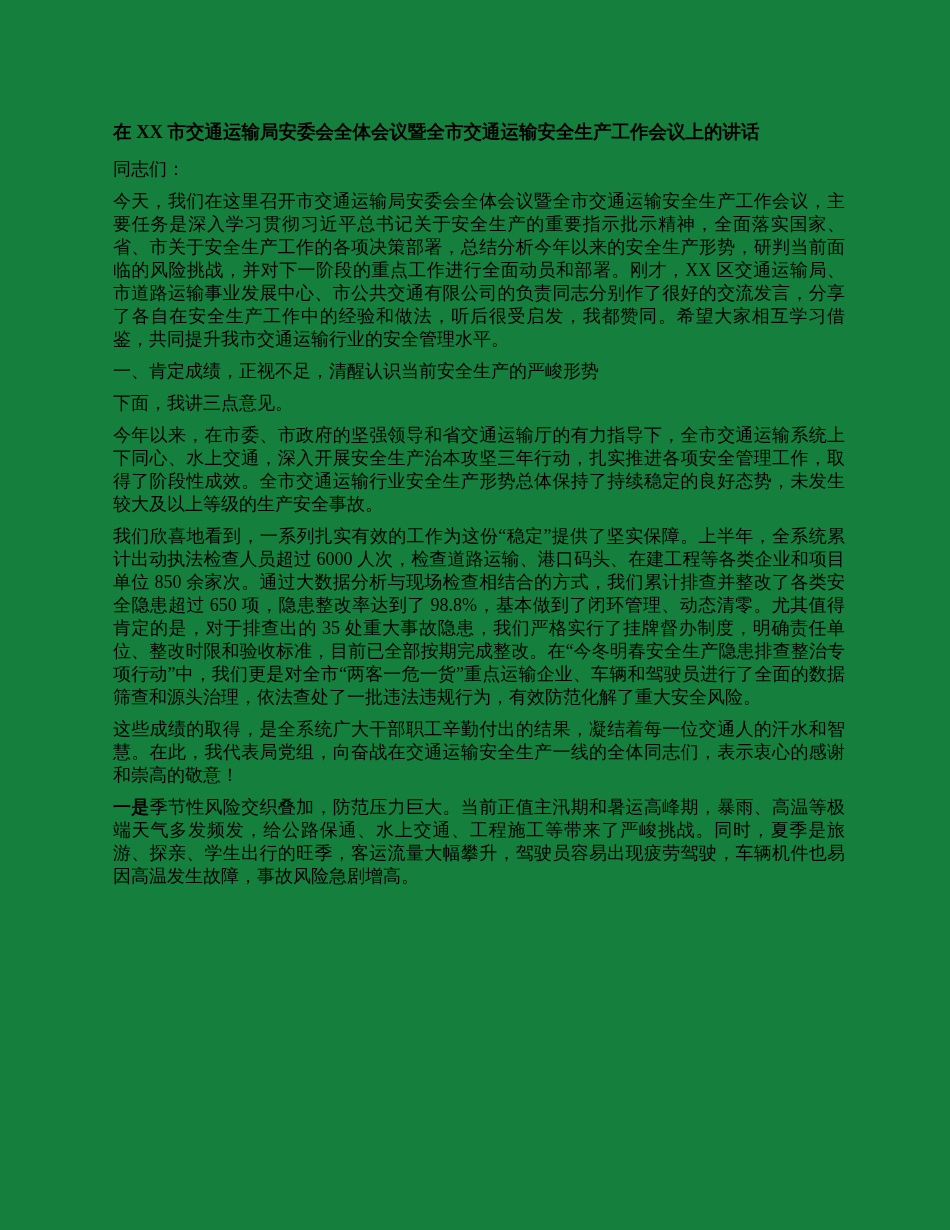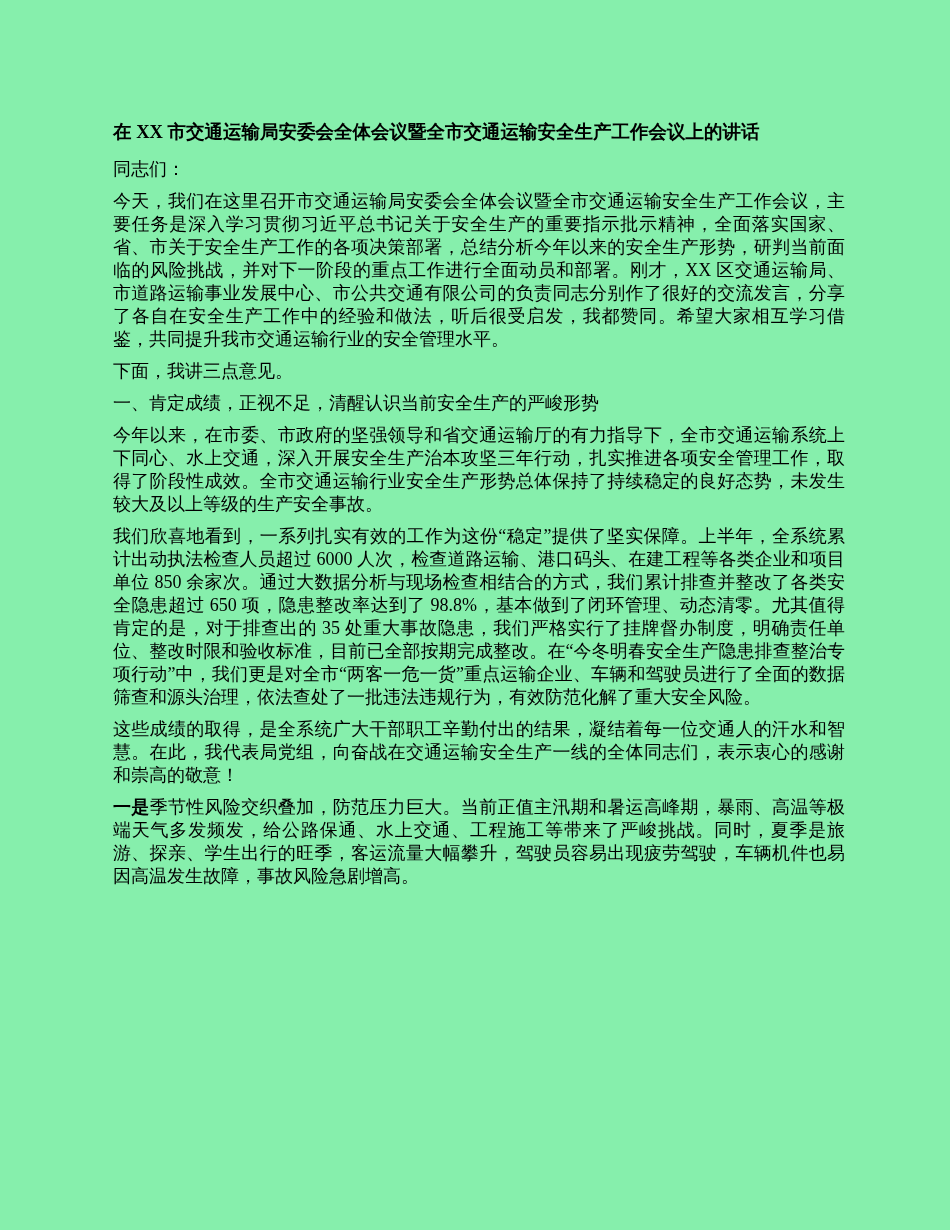--- a/index.html
+++ b/index.html
@@ -5,21 +5,21 @@
   html, body {
     margin: 0;
     padding: 0;
     background: #ffffff;
   }
   .page {
     position: relative;
     width: 950px;
     height: 1230px;
     box-sizing: border-box;
-    background: #86efac;
+    background: #15803d;
     padding: 121px 105px 0 113px;
     overflow: hidden;
     font-family: "Liberation Serif", "DejaVu Serif", serif;
     color: #000000;
   }
   .doc-title {
     font-size: 18.5px;
     line-height: 23px;
     font-weight: bold;
     margin: 0 0 14px 0;
@@ -40,23 +40,23 @@
 <body>
 
 <div class="page">
 
   <h1 class="doc-title">在 XX 市交通运输局安委会全体会议暨全市交通运输安全生产工作会议上的讲话</h1>
 
   <p class="para"><span class="lead"></span><span>同志们：</span></p>
 
   <p class="para"><span class="lead"></span><span>今天，我们在这里召开市交通运输局安委会全体会议暨全市交通运输安全生产工作会议，主要任务是深入学习贯彻习近平总书记关于安全生产的重要指示批示精神，全面落实国家、省、市关于安全生产工作的各项决策部署，总结分析今年以来的安全生产形势，研判当前面临的风险挑战，并对下一阶段的重点工作进行全面动员和部署。刚才，XX 区交通运输局、市道路运输事业发展中心、市公共交通有限公司的负责同志分别作了很好的交流发言，分享了各自在安全生产工作中的经验和做法，听后很受启发，我都赞同。希望大家相互学习借鉴，共同提升我市交通运输行业的安全管理水平。</span></p>
 
+  <p class="para"><span class="lead"></span><span>一、肯定成绩，正视不足，清醒认识当前安全生产的严峻形势</span></p>
+
   <p class="para"><span class="lead"></span><span>下面，我讲三点意见。</span></p>
-
-  <p class="para"><span class="lead"></span><span>一、肯定成绩，正视不足，清醒认识当前安全生产的严峻形势</span></p>
 
   <p class="para"><span class="lead"></span><span>今年以来，在市委、市政府的坚强领导和省交通运输厅的有力指导下，全市交通运输系统上下同心、水上交通，深入开展安全生产治本攻坚三年行动，扎实推进各项安全管理工作，取得了阶段性成效。全市交通运输行业安全生产形势总体保持了持续稳定的良好态势，未发生较大及以上等级的生产安全事故。</span></p>
 
   <p class="para"><span class="lead"></span><span>我们欣喜地看到，一系列扎实有效的工作为这份“稳定”提供了坚实保障。上半年，全系统累计出动执法检查人员超过 6000 人次，检查道路运输、港口码头、在建工程等各类企业和项目单位 850 余家次。通过大数据分析与现场检查相结合的方式，我们累计排查并整改了各类安全隐患超过 650 项，隐患整改率达到了 98.8%，基本做到了闭环管理、动态清零。尤其值得肯定的是，对于排查出的 35 处重大事故隐患，我们严格实行了挂牌督办制度，明确责任单位、整改时限和验收标准，目前已全部按期完成整改。在“今冬明春安全生产隐患排查整治专项行动”中，我们更是对全市“两客一危一货”重点运输企业、车辆和驾驶员进行了全面的数据筛查和源头治理，依法查处了一批违法违规行为，有效防范化解了重大安全风险。</span></p>
 
   <p class="para"><span class="lead"></span><span>这些成绩的取得，是全系统广大干部职工辛勤付出的结果，凝结着每一位交通人的汗水和智慧。在此，我代表局党组，向奋战在交通运输安全生产一线的全体同志们，表示衷心的感谢和崇高的敬意！</span></p>
 
 
   <p class="para"><span class="lead">一是</span><span>季节性风险交织叠加，防范压力巨大。当前正值主汛期和暑运高峰期，暴雨、高温等极端天气多发频发，给公路保通、水上交通、工程施工等带来了严峻挑战。同时，夏季是旅游、探亲、学生出行的旺季，客运流量大幅攀升，驾驶员容易出现疲劳驾驶，车辆机件也易因高温发生故障，事故风险急剧增高。</span></p>
 

